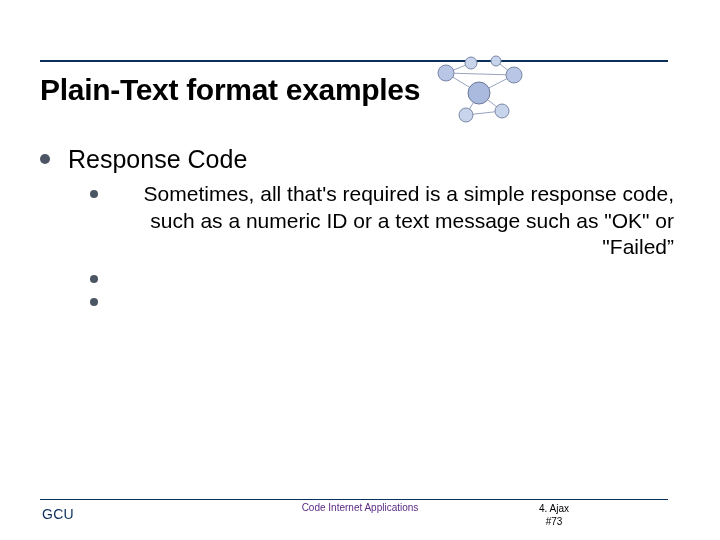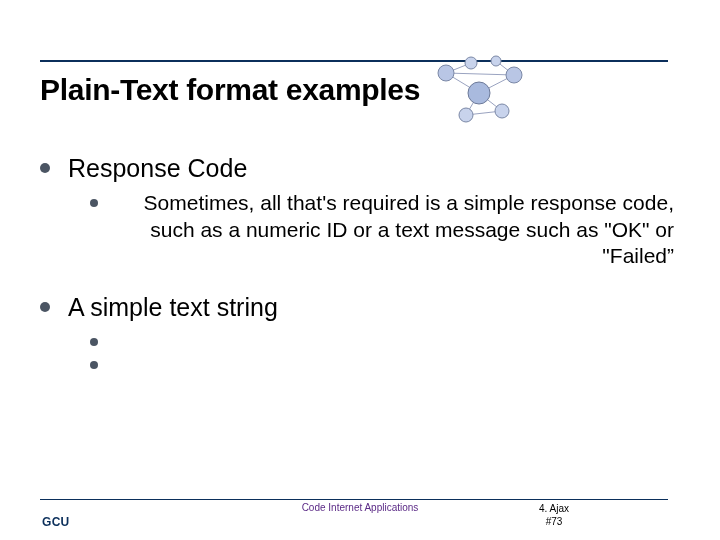--- a/index.html
+++ b/index.html
@@ -45,21 +45,21 @@
   }
   .body {
     position: absolute;
     top: 130px;
     left: 40px;
     width: 640px;
   }
   .item-l1 {
     display: flex;
     align-items: baseline;
-    margin-top: 23px;
+    margin-top: 14px;
     margin-bottom: 4px;
   }
   .bullet-l1 {
     width: 10px;
     height: 10px;
     border-radius: 50%;
     background: #4b5563;
     flex: 0 0 auto;
     margin-top: 10px;
     margin-right: 18px;
@@ -96,24 +96,24 @@
   .rule-bottom {
     position: absolute;
     bottom: 40px;
     left: 40px;
     width: 628px;
     height: 1px;
     background: #0b2f5b;
   }
   .logo {
     position: absolute;
-    bottom: 11px;
+    bottom: 18px;
     left: 42px;
-    font-size: 12px;
-    font-weight: bold;
+    font-size: 14px;
+    font-weight: normal;
     color: #0b2f5b;
     letter-spacing: 0.3px;
   }
   .footer-center {
     position: absolute;
     bottom: 27px;
     left: 0;
     width: 720px;
     text-align: center;
     font-size: 10px;
@@ -166,24 +166,20 @@
 
     <div class="item-l1">
       <span class="bullet-l1"></span>
       <span class="text-l1">Response Code</span>
     </div>
     <div class="item-l2">
       <span class="bullet-l2"></span>
       <span class="text-l2">Sometimes, all that's required is a simple response code, such as a numeric ID or a text message such as "OK" or "Failed”</span>
     </div>
 
-    <div class="item-l1">
-      <span class="bullet-l1"></span>
-      <span class="text-l1">A simple text string</span>
-    </div>
     <div class="item-l2">
       <span class="bullet-l2"></span>
     </div>
 
     <div class="item-l2">
       <span class="bullet-l2"></span>
     </div>
 
   </div>
 

